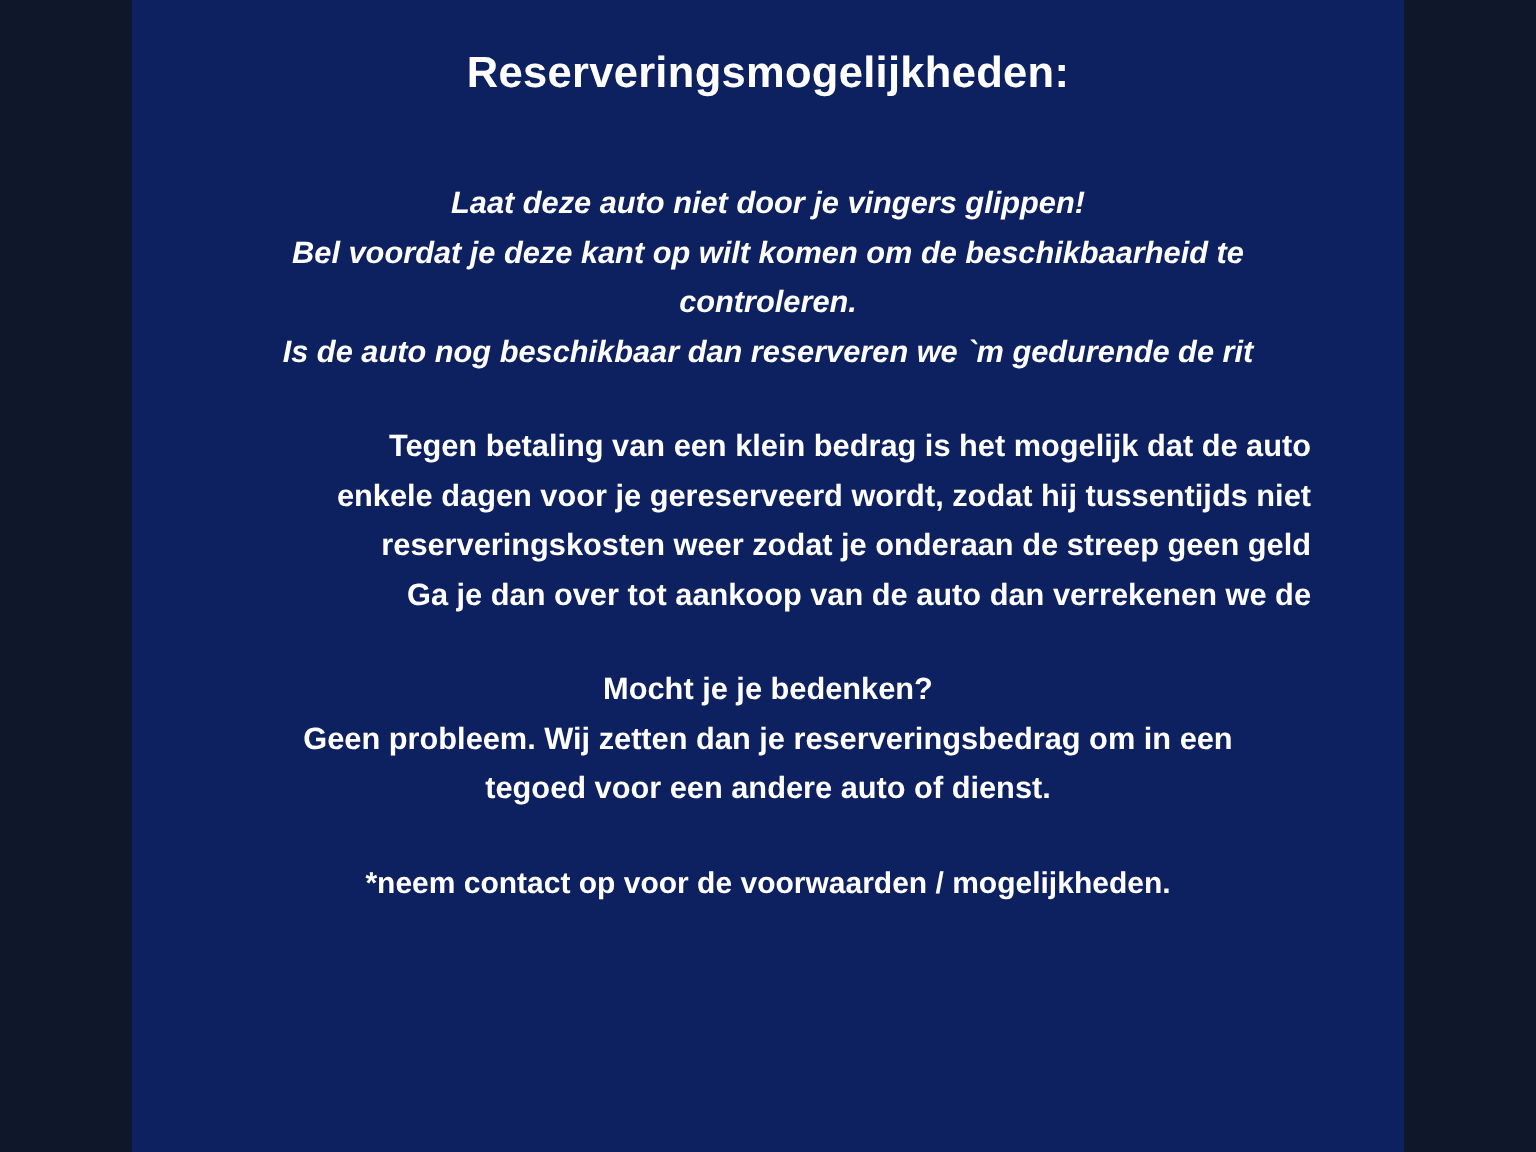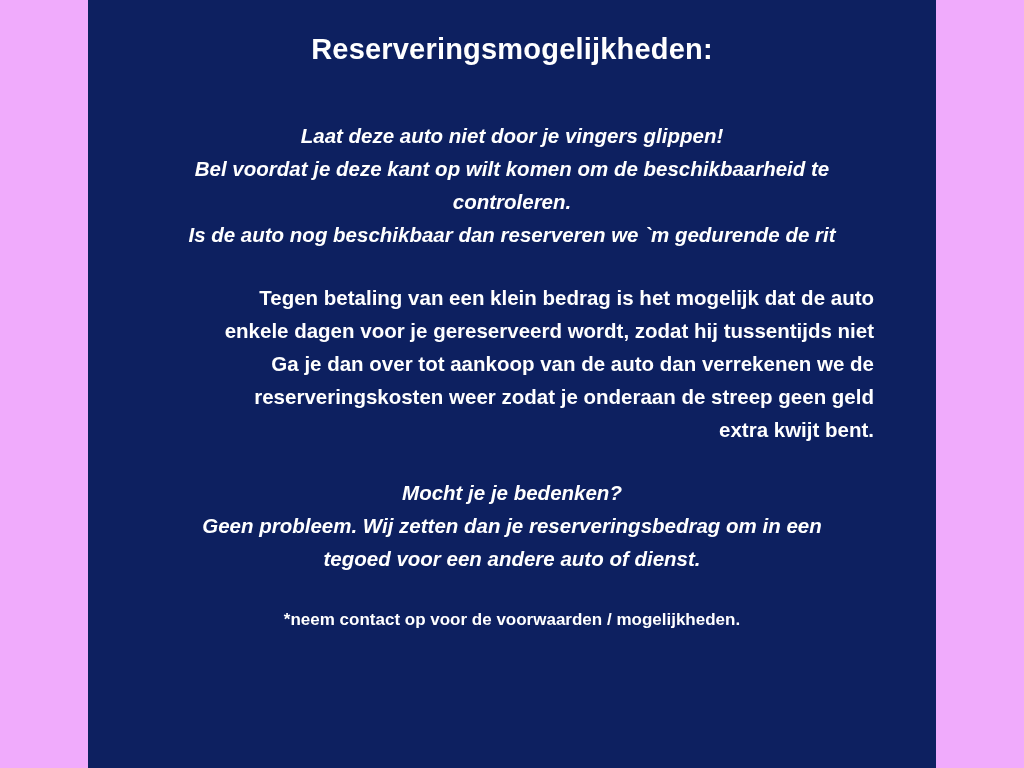--- a/index.html
+++ b/index.html
@@ -10,21 +10,21 @@
     width: 1024px;
     height: 768px;
     background: #ffffff;
     font-family: "Liberation Sans", sans-serif;
     overflow: hidden;
   }
   .canvas {
     position: relative;
     width: 1024px;
     height: 768px;
-    background: #f0abfc;
+    background: #0f172a;
   }
   .panel {
     position: absolute;
     left: 88px;
     top: 0;
     width: 848px;
     height: 768px;
     background: #0d2060;
     color: #ffffff;
     text-align: center;
@@ -41,24 +41,24 @@
   }
   .block {
     font-size: 20.5px;
     font-weight: bold;
     line-height: 1.61;
     padding: 0 62px;
     box-sizing: border-box;
   }
   .block.b1 { margin-top: 52px; font-style: italic; }
   .block.b2 { margin-top: 30px; text-align: right; }
-  .block.b3 { margin-top: 30px; font-style: italic; }
+  .block.b3 { margin-top: 30px; }
   .footnote {
     margin-top: 33px;
-    font-size: 17px;
+    font-size: 20px;
     font-weight: bold;
     line-height: 1.4;
   }
   .line { display: block; }
 </style>
 </head>
 <body>
 
 <div class="canvas">
   <div class="panel">
@@ -68,23 +68,22 @@
     <div class="block b1">
       <span class="line">Laat deze auto niet door je vingers glippen!</span>
       <span class="line">Bel voordat je deze kant op wilt komen om de beschikbaarheid te</span>
       <span class="line">controleren.</span>
       <span class="line">Is de auto nog beschikbaar dan reserveren we `m gedurende de rit</span>
     </div>
 
     <div class="block b2">
       <span class="line">Tegen betaling van een klein bedrag is het mogelijk dat de auto</span>
       <span class="line">enkele dagen voor je gereserveerd wordt, zodat hij tussentijds niet</span>
+      <span class="line">reserveringskosten weer zodat je onderaan de streep geen geld</span>
       <span class="line">Ga je dan over tot aankoop van de auto dan verrekenen we de</span>
-      <span class="line">reserveringskosten weer zodat je onderaan de streep geen geld</span>
-      <span class="line">extra kwijt bent.</span>
     </div>
 
     <div class="block b3">
       <span class="line">Mocht je je bedenken?</span>
       <span class="line">Geen probleem. Wij zetten dan je reserveringsbedrag om in een</span>
       <span class="line">tegoed voor een andere auto of dienst.</span>
     </div>
 
     <div class="footnote">*neem contact op voor de voorwaarden / mogelijkheden.</div>
 

